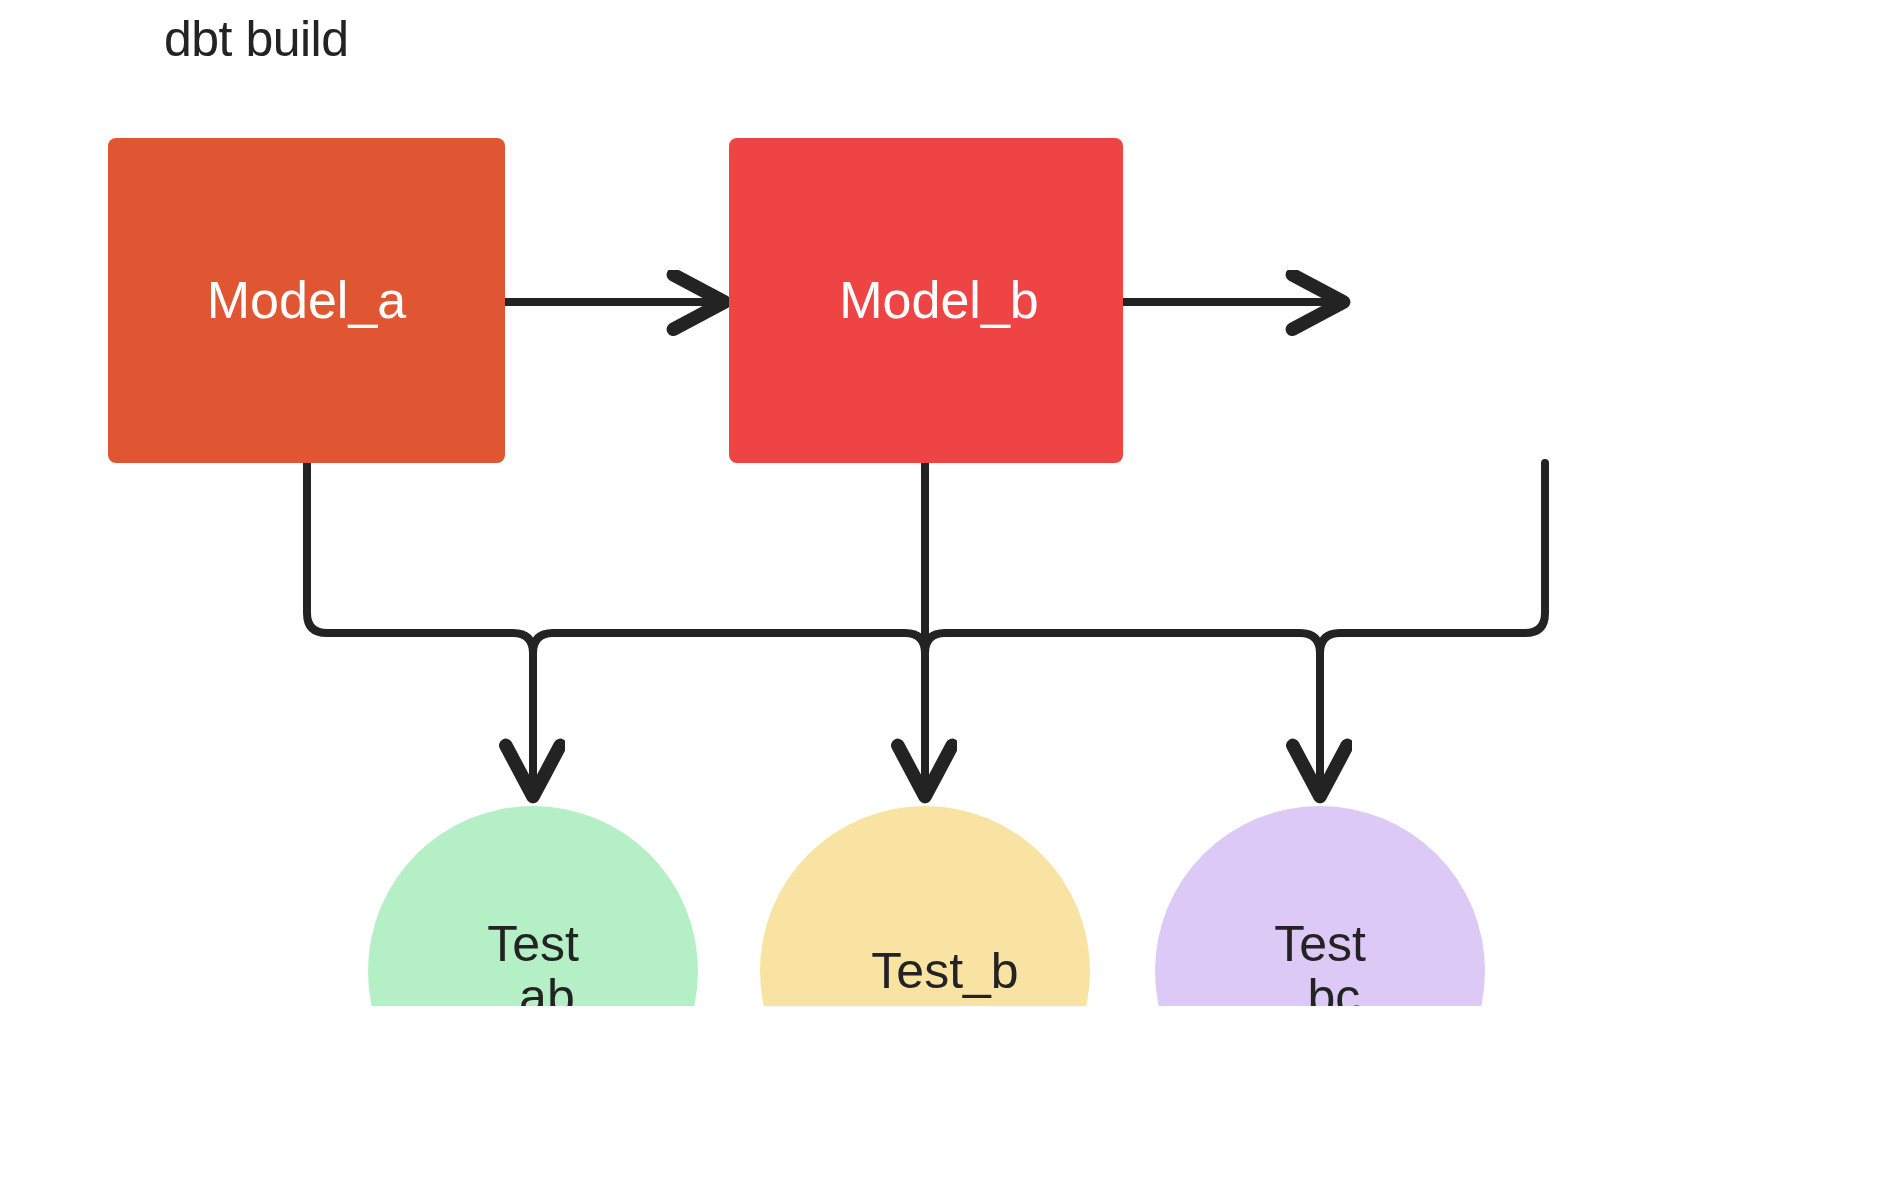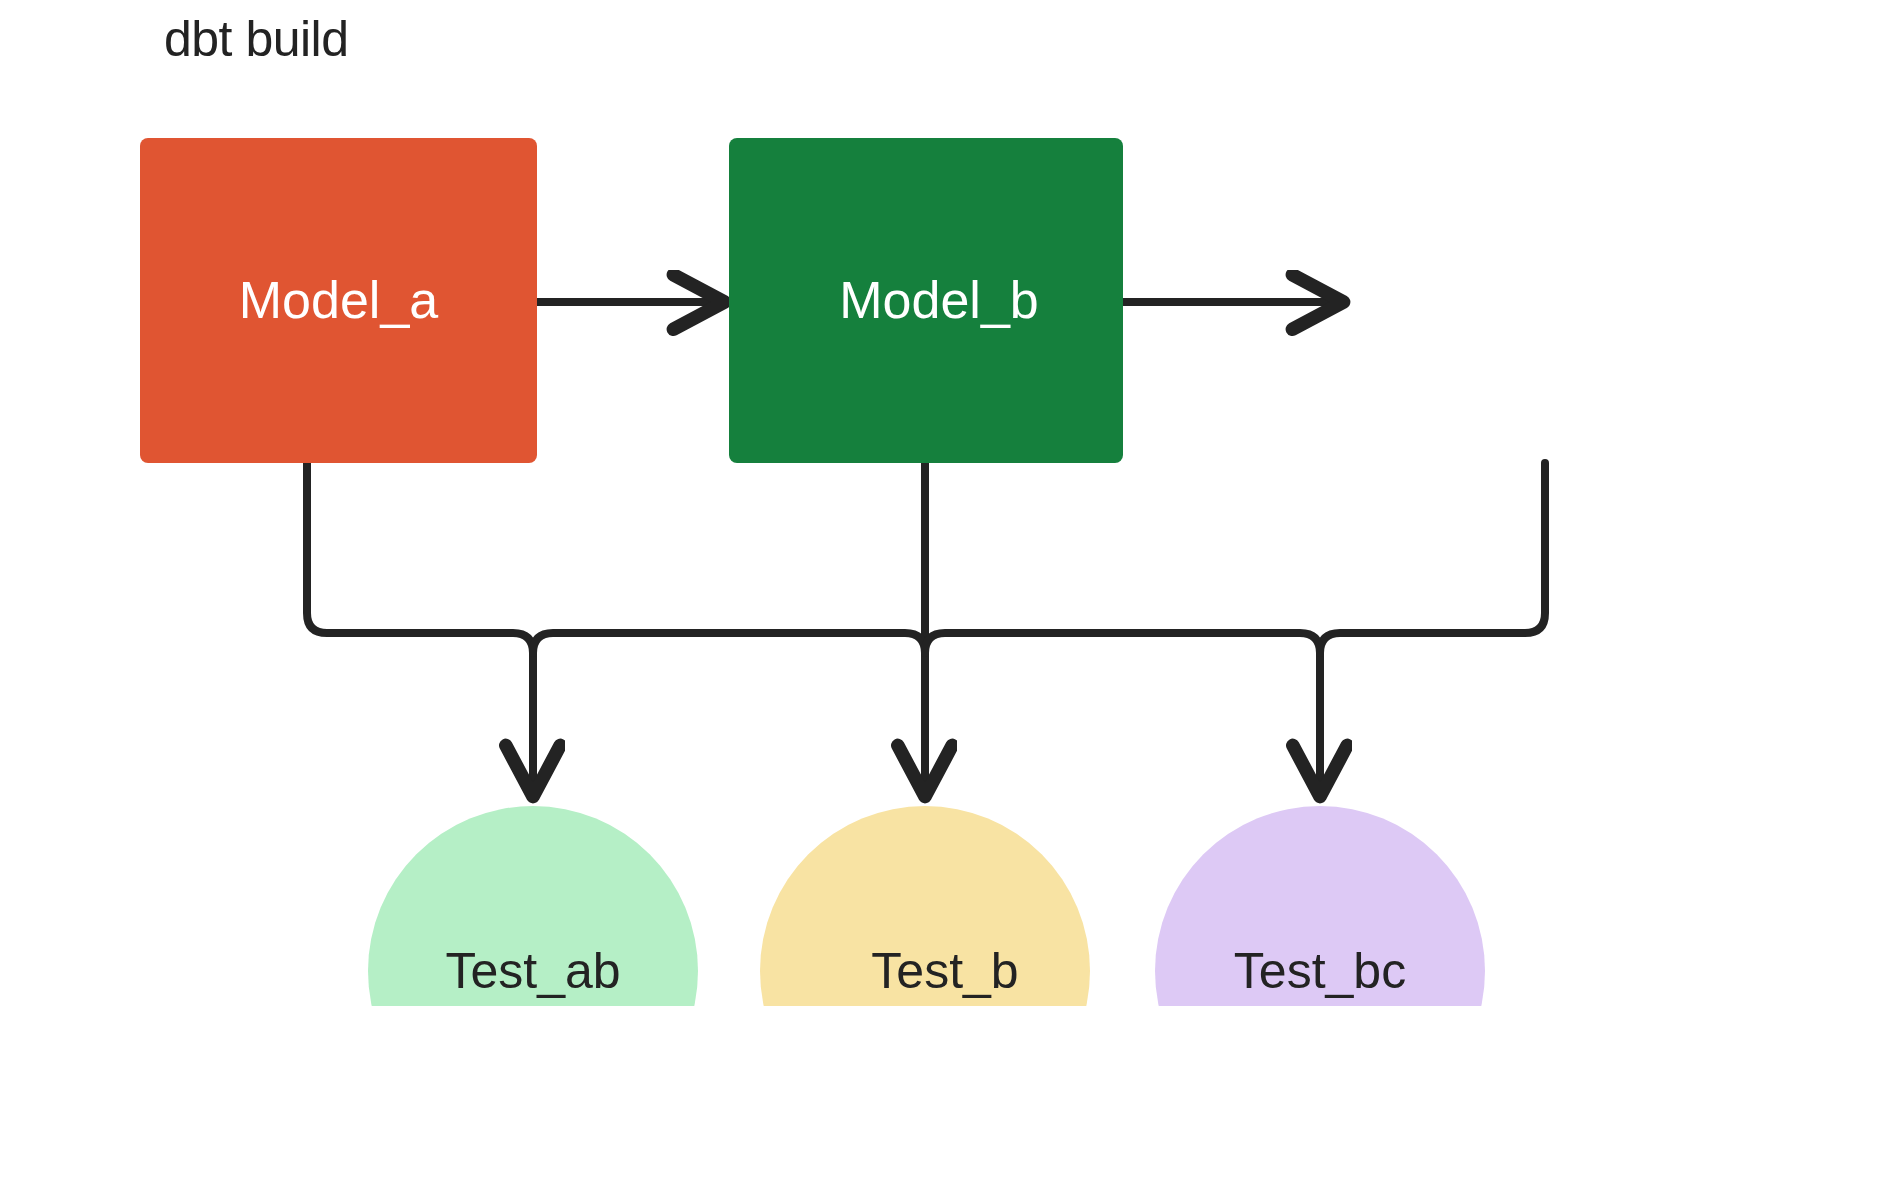--- a/index.html
+++ b/index.html
@@ -43,21 +43,21 @@
   }
   .model-label {
     font-size: 52px;
     color: #ffffff;
     white-space: nowrap;
     line-height: 1.1;
   }
   .test-node {
     position: absolute;
     display: flex;
-    flex-direction: row;
+    flex-direction: column;
     align-items: center;
     justify-content: center;
     border-radius: 50%;
     box-sizing: border-box;
   }
   .test-label-line {
     font-size: 50px;
     color: #232323;
     white-space: nowrap;
     line-height: 1.06;
@@ -101,25 +101,25 @@
     </g>
 
     <g>
       <path d="M 533 653 Q 533 633 553 633 L 905 633 Q 925 633 925 653" fill="none" stroke="#232323" stroke-width="8" stroke-linecap="round" stroke-linejoin="round"></path>
       <path d="M 925 653 Q 925 633 945 633 L 1300 633 Q 1320 633 1320 653" fill="none" stroke="#232323" stroke-width="8" stroke-linecap="round" stroke-linejoin="round"></path>
     </g>
   </svg>
 
   <div class="title-text">dbt build</div>
 
-  <div class="model-node" style="left:108px; top:138px; width:397px; height:325px; background:#E05532;margin-left:32px;">
+  <div class="model-node" style="left:108px; top:138px; width:397px; height:325px; background:#E05532;">
     <span class="model-label">Model_a</span>
   </div>
 
-  <div class="model-node" style="left:729px; top:138px; width:394px; height:325px; background:#15803d;padding-left:26px;">
+  <div class="model-node" style="left:729px; top:138px; width:394px; height:325px; background:#ef4444;padding-left:26px;">
     <span class="model-label">Model_b</span>
   </div>
 
 
   <div class="test-node" style="left:368px; top:806px; width:330px; height:330px; background:#B5EFC6;">
     <span class="test-label-line">Test</span>
     <span class="test-label-line">_ab</span>
   </div>
 
   <div class="test-node" style="left:760px; top:806px; width:330px; height:330px; background:#F8E3A3;">

